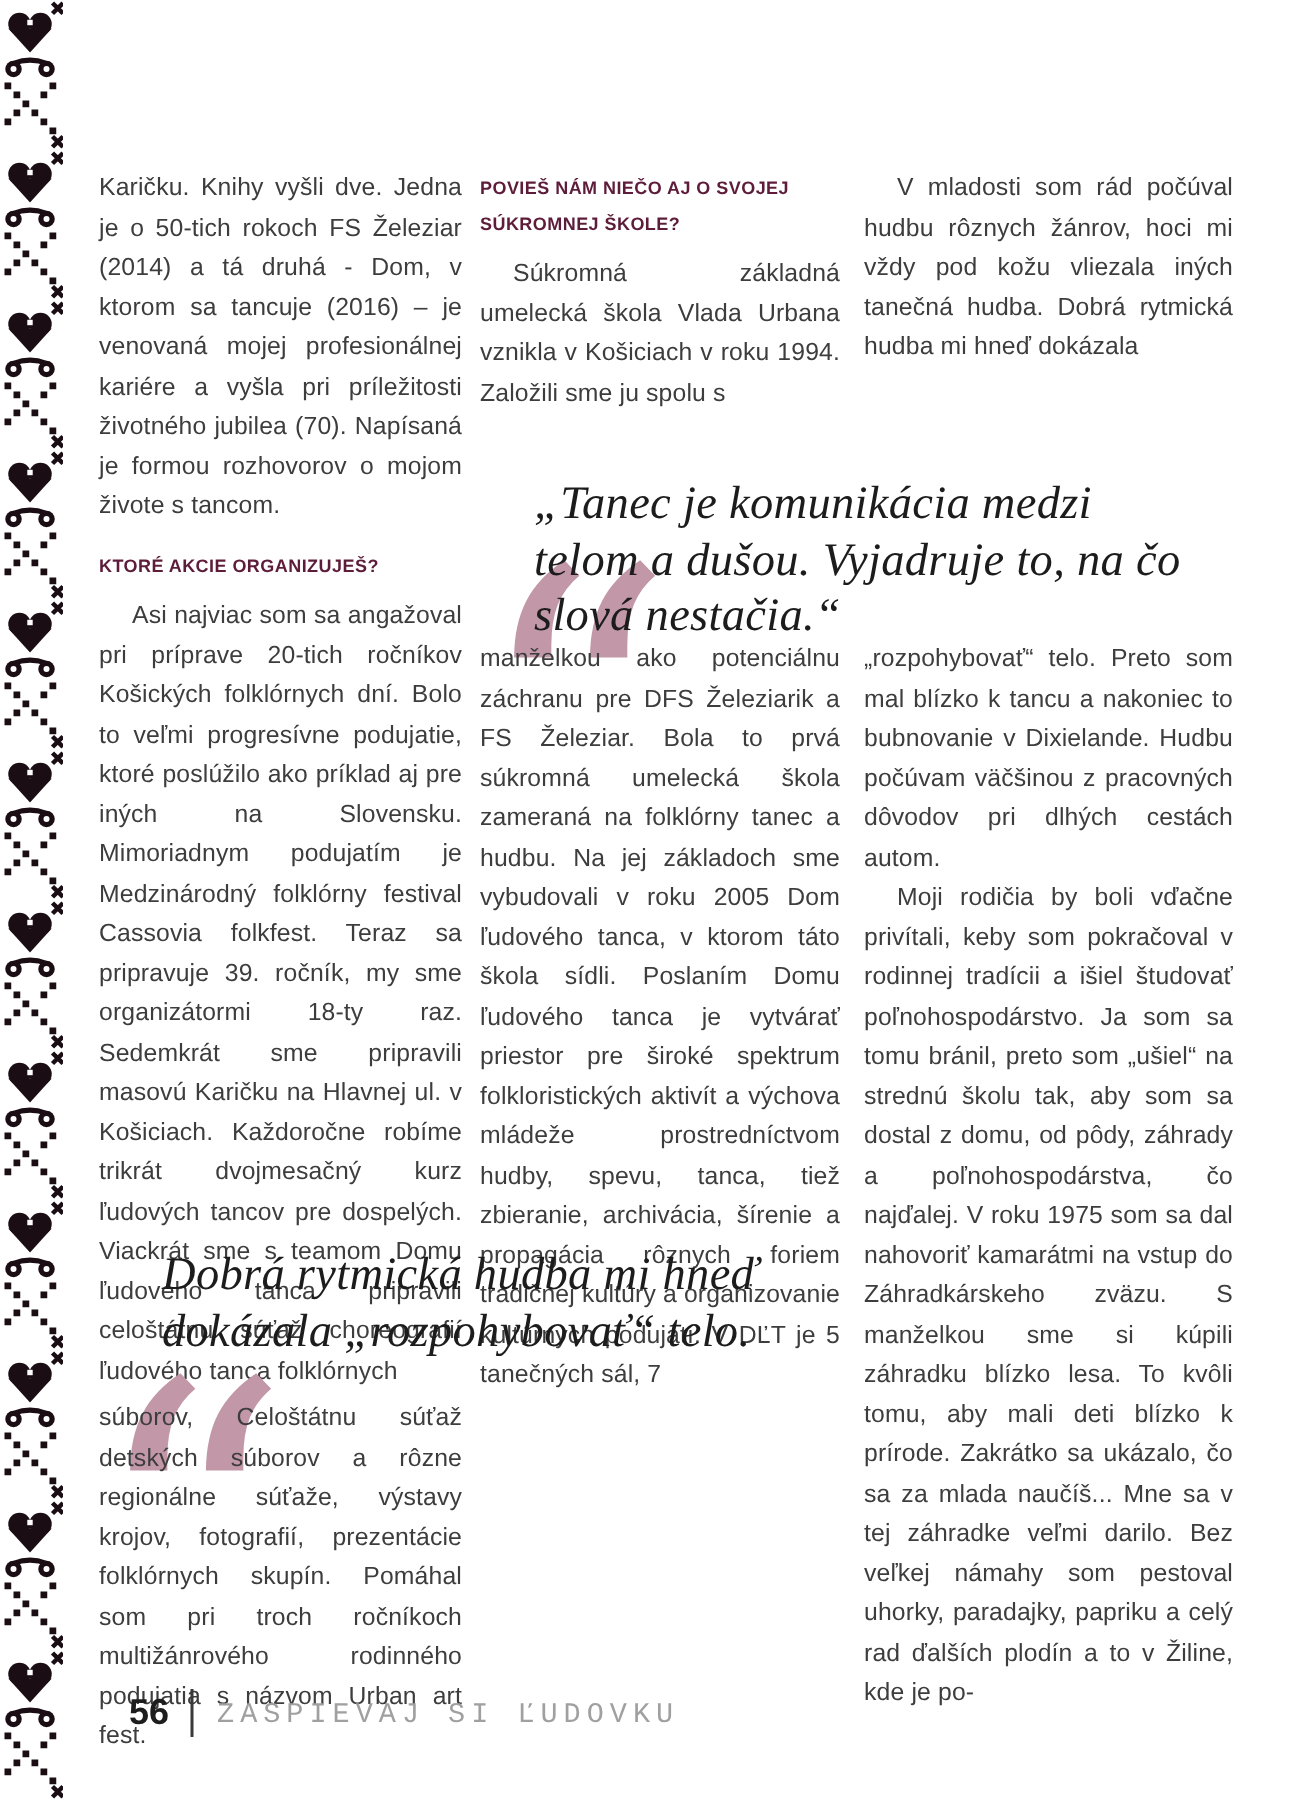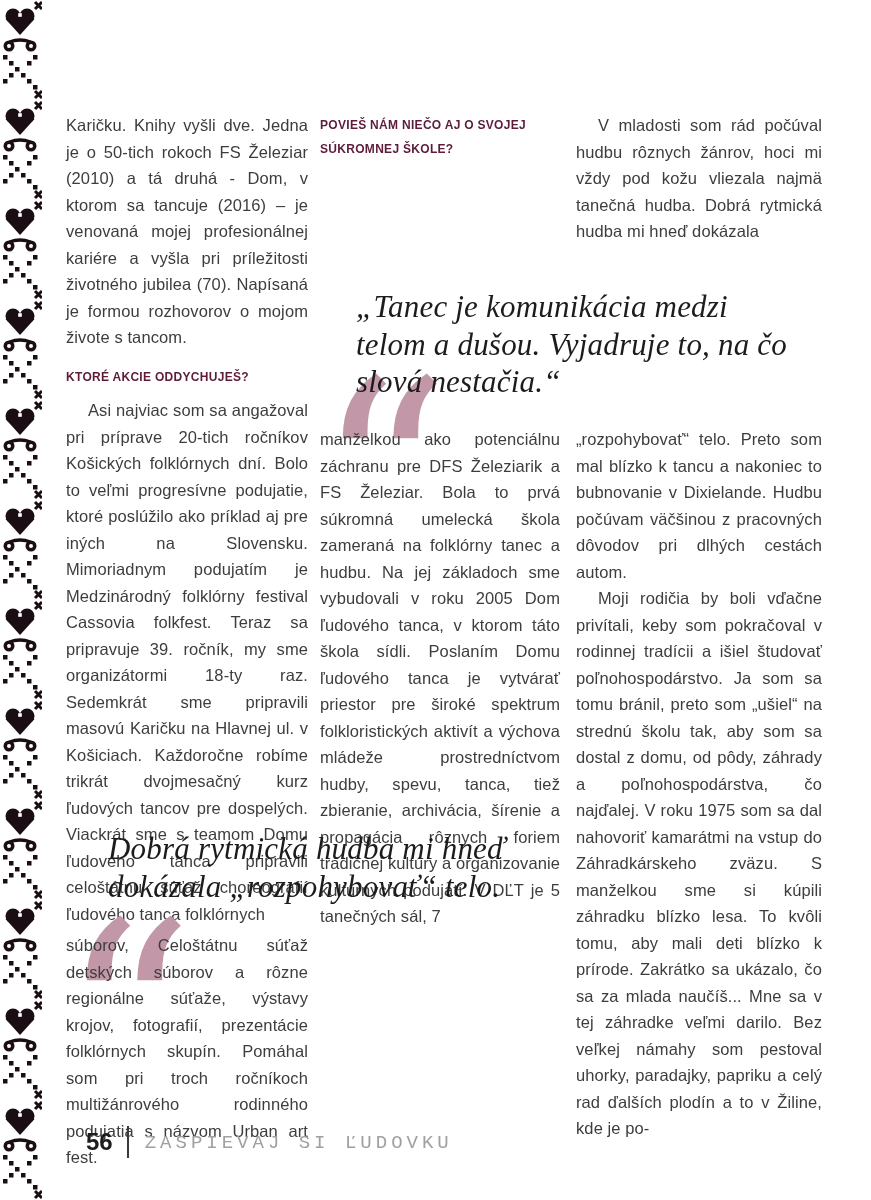--- a/index.html
+++ b/index.html
@@ -26,21 +26,21 @@
     position:absolute;left:-6px;top:190px;z-index:0;line-height:0;
     font-family:"DejaVu Serif",serif;font-size:262px;
     color:var(--quote-mark,#c297a7);pointer-events:none;
   }
   .pq-text{
     position:relative;z-index:1;margin:0;
     font-family:"Liberation Serif","DejaVu Serif",serif;font-style:italic;
     font-size:31px;line-height:37.5px;color:var(--quote-text,#1c1c1c);
     letter-spacing:0.2px;
   }
-  .pq1 .pq-text{padding-left:34px;width:438px;}
+  .pq1 .pq-text{padding-left:34px;width:438px;margin-top:28px;}
   .pq2 .pq-text{padding-left:42px;width:420px;font-style:italic;}
   
   .footer{position:absolute;left:86px;top:1126px;display:flex;align-items:center;}
   .footer-number{
     font-family:Liberation Sans, sans-serif;font-weight:bold;font-size:24px;
     color:var(--footer-number,#1d1d1d);line-height:1;
   }
   .footer-divider{width:2px;height:32px;background:#3a3a3a;margin:0 16px 0 14px;}
   .footer-title{
     font-family:Liberation Mono, monospace;font-size:19px;letter-spacing:4px;
@@ -83,31 +83,32 @@
             <path d="M35 2 l7 7 M42 2 l-7 7" stroke="#1a0d13" stroke-width="3" fill="none"></path>
             <path d="M35 91 l7 7 M42 91 l-7 7" stroke="#1a0d13" stroke-width="3" fill="none"></path>
           </g>
         </pattern>
       </defs>
       <rect x="0" y="0" width="42" height="1200" fill="url(#folk)"></rect>
     </svg>
   </div>
 
   <div class="seg" style="left:66px;top:112px;width:242px;">
-      <p class="">Karičku. Knihy vyšli dve. Jedna je o 50-tich rokoch FS Železiar (2010) a tá druhá - Dom, v ktorom sa tancuje (2016) – je venovaná mojej profesionálnej kariére a vyšla pri príležitosti životného jubilea (70). Napísaná je formou rozhovorov o mojom živote s tancom.</p>
-      <div class="col-heading">KTORÉ AKCIE ODDYCHU­JEŠ?</div>
+      <p class="">Karičku. Knihy vyšli dve. Jedna je o 50-tich rokoch FS Železiar (2014) a tá druhá - Dom, v ktorom sa tancuje (2016) – je venovaná mojej profesionálnej kariére a vyšla pri príležitosti životného jubilea (70). Napísaná je formou rozhovorov o mojom živote s tancom.</p>
+      <div class="col-heading">KTORÉ AKCIE ORGANIZU­JEŠ?</div>
       <p class="indent">Asi najviac som sa angažoval pri príprave 20-tich ročníkov Košických folklórnych dní. Bolo to veľmi progresívne podujatie, ktoré poslúžilo ako príklad aj pre iných na Slovensku. Mimoriadnym podujatím je Medzinárodný folklórny festival Cassovia folkfest. Teraz sa pripravuje 39. ročník, my sme organizátormi 18-ty raz. Sedemkrát sme pripravili masovú Karičku na Hlavnej ul. v Košiciach. Každoročne robíme trikrát dvojmesačný kurz ľudových tancov pre dospelých. Viackrát sme s teamom Domu ľudového tanca pripravili celoštátnu súťaž choreografií ľudového tanca folklórnych</p>
     </div>
 
   <div class="seg" style="left:320px;top:112px;width:240px;">
       <div class="col-heading">POVIEŠ NÁM NIEČO AJ O SVOJEJ SÚKROMNEJ ŠKO­LE?</div>
+      <p class="indent">Súkromná základná umelecká škola Vlada Urbana vznikla v Košiciach v roku 1994. Založili sme ju spolu s</p>
     </div>
 
   <div class="seg" style="left:576px;top:112px;width:246px;">
-      <p class="indent">V mladosti som rád počúval hudbu rôznych žánrov, hoci mi vždy pod kožu vliezala najmä tanečná hudba. Dobrá rytmická hudba mi hneď dokázala</p>
+      <p class="indent">V mladosti som rád počúval hudbu rôznych žánrov, hoci mi vždy pod kožu vliezala iných tanečná hudba. Dobrá rytmická hudba mi hneď dokázala</p>
     </div>
 
   <div class="pullquote pq1" style="left:322px;top:288px;width:510px;height:135px;">
     <span class="pq-mark">“</span>
     <p class="pq-text">„Tanec je komunikácia medzi telom a dušou. Vyjadruje to, na čo slová nestačia.“</p>
   </div>
 
   <div class="seg" style="left:320px;top:426px;width:240px;">
       <p class="">manželkou ako potenciálnu záchranu pre DFS Železiarik a FS Železiar. Bola to prvá súkromná umelecká škola zameraná na folklórny tanec a hudbu. Na jej základoch sme vybudovali v roku 2005 Dom ľudového tanca, v ktorom táto škola sídli. Poslaním Domu ľudového tanca je vytvárať priestor pre široké spektrum folkloristických aktivít a výchova mládeže prostredníctvom hudby, spevu, tanca, tiež zbieranie, archivácia, šírenie a propagácia rôznych foriem tradičnej kultúry a organizovanie kultúrnych podujatí. V DĽT je 5 tanečných sál, 7</p>
     </div>

